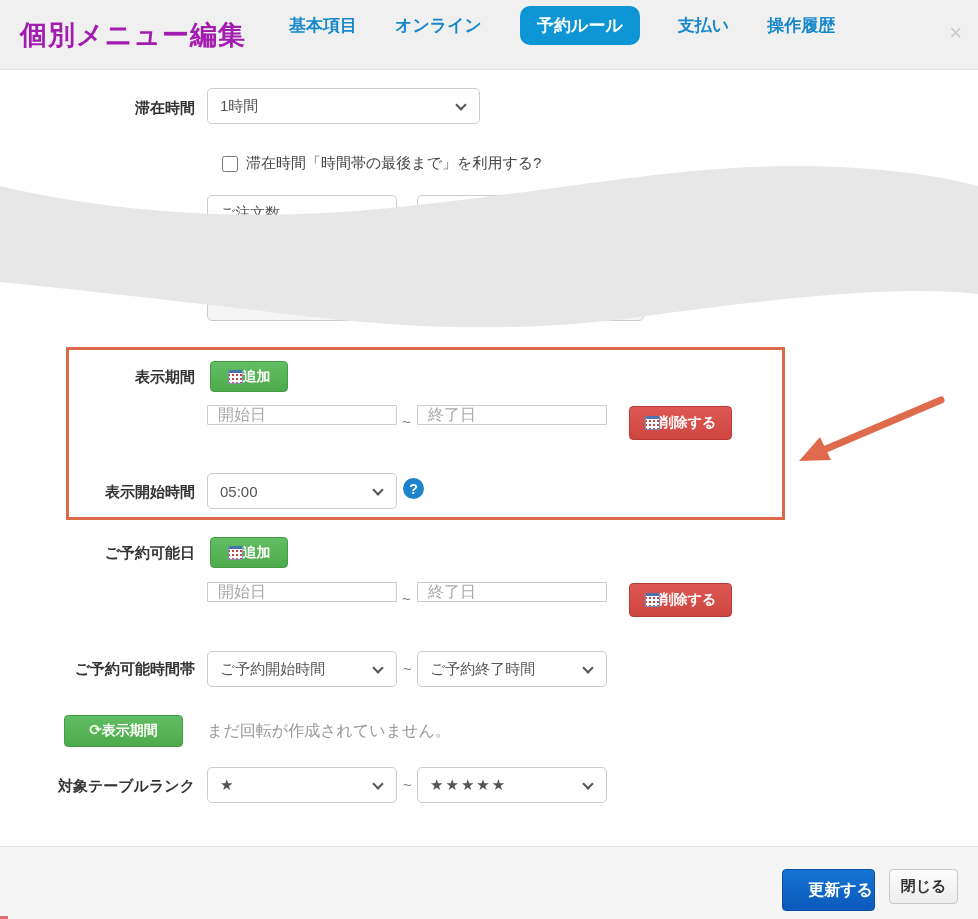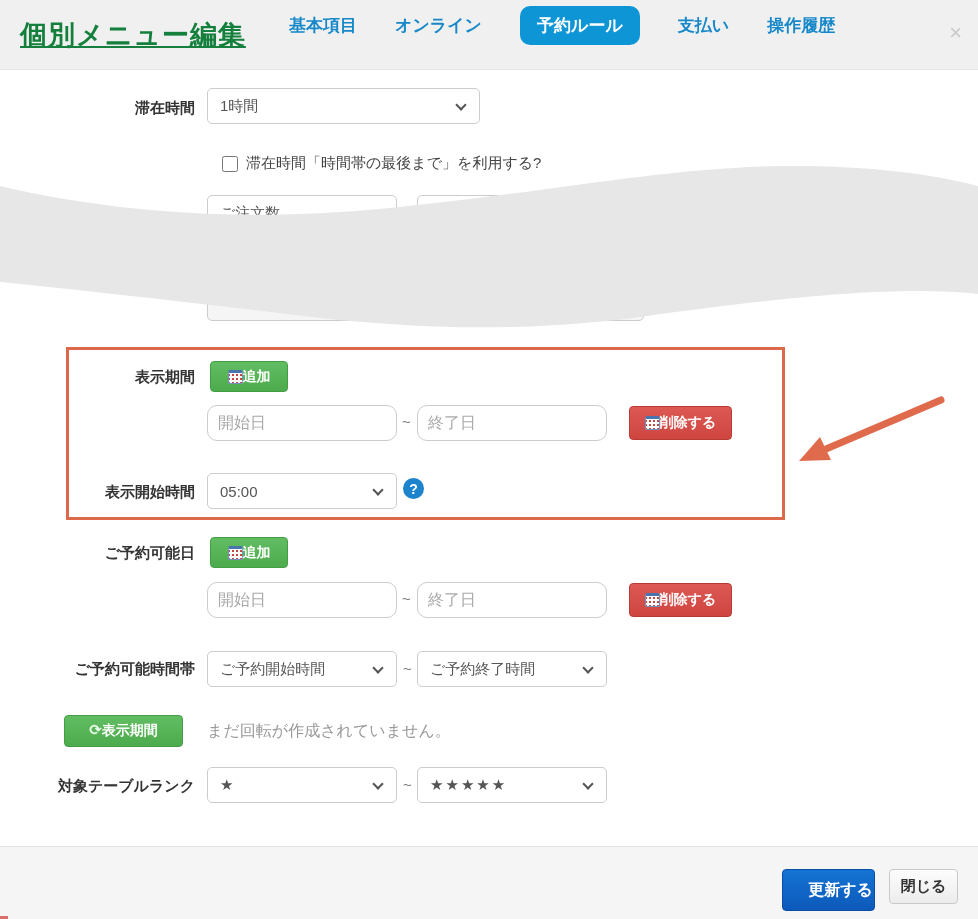--- a/index.html
+++ b/index.html
@@ -3,36 +3,36 @@
 <meta charset="utf-8">
 <style>
   * { margin:0; padding:0; box-sizing:border-box; }
   html,body { background:#fff; }
   body { font-family:"Liberation Sans","DejaVu Sans",sans-serif; }
   .canvas { position:relative; width:978px; height:919px; background:#fff; overflow:hidden; }
 
   
   .header { position:absolute; left:0; top:0; width:978px; height:70px;
             background:#f0f0f0; border-bottom:1px solid #e4e4e4; }
-  .modal-title { position:absolute; left:20px; top:17px; font-size:27px; font-weight:bold; color:#15803d; letter-spacing:1px;text-decoration:underline; }
+  .modal-title { position:absolute; left:20px; top:17px; font-size:27px; font-weight:bold; color:#a21caf; letter-spacing:1px; }
   .tabs { position:absolute; left:289px; top:0; height:50px; display:flex; align-items:center; gap:38px; }
   .tab { font-size:17px; font-weight:bold; color:#1688c9; cursor:pointer; white-space:nowrap; }
   .tab.active { background:#0e95d5; color:#fff; padding:8px 17px; border-radius:10px; }
   .close-x { position:absolute; right:16px; top:22px; font-size:22px; color:#c9c9c9; cursor:pointer; line-height:1; }
 
   
   .row-label { position:absolute; left:10px; width:185px; text-align:right;
                font-size:15px; font-weight:bold; color:#333; white-space:nowrap; }
   .sel { position:absolute; height:36px; background:#fff; border:1px solid #ccc; border-radius:5px;
          display:flex; align-items:center; padding:0 28px 0 12px; cursor:pointer; }
   .sel-val { font-size:15px; color:#555; white-space:nowrap; overflow:hidden; }
   .chev { position:absolute; right:14px; top:12px; width:8px; height:8px;
           border-right:2px solid #555; border-bottom:2px solid #555; transform:rotate(45deg); }
   .tilde { position:absolute; font-size:15px; color:#777; }
-  .txt-input { position:absolute; height:36px; width:190px; border:1px solid #ccc; border-radius:10px;
+  .txt-input { position:absolute; height:20px; width:190px; border:1px solid #ccc; border-radius:1px;
                font-size:16px; color:#555; padding:0 10px; font-family:inherit; }
   .txt-input::placeholder { color:#a9a9a9; opacity:1; }
 
   .btn { position:absolute; display:flex; align-items:center; justify-content:center; 
          border-radius:4px; cursor:pointer; font-weight:bold; white-space:nowrap; }
   .btn-green { background:linear-gradient(#62bd62,#4cab4c); border:1px solid #449d44; color:#fff; font-size:14px; }
   .btn-red   { background:linear-gradient(#dd5954,#cf4540); border:1px solid #b93a36; color:#fff; font-size:14px; }
   .cal-icon { display:inline-block; width:15px; height:14px; background-color:#fff;
               background-image:radial-gradient(#c64444 1px, rgba(0,0,0,0) 1.3px);
               background-size:4px 4px; background-position:2px 4px;

